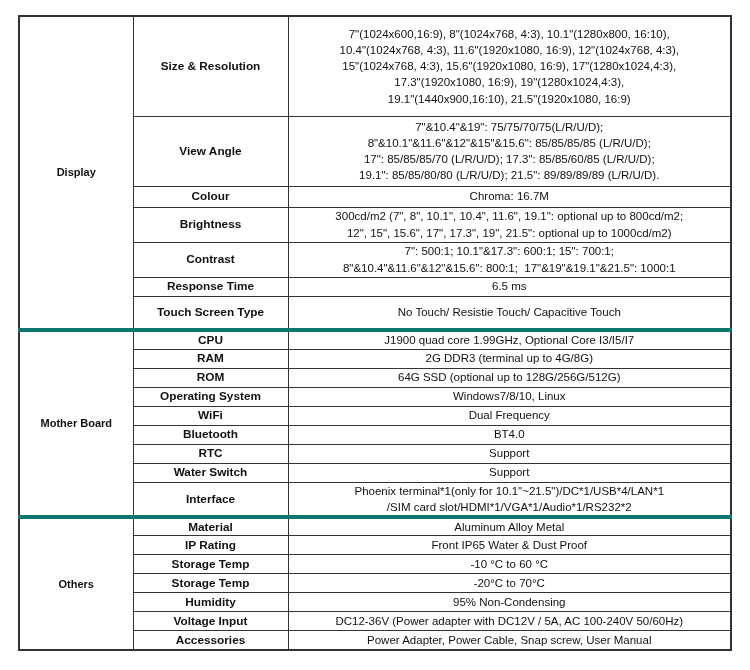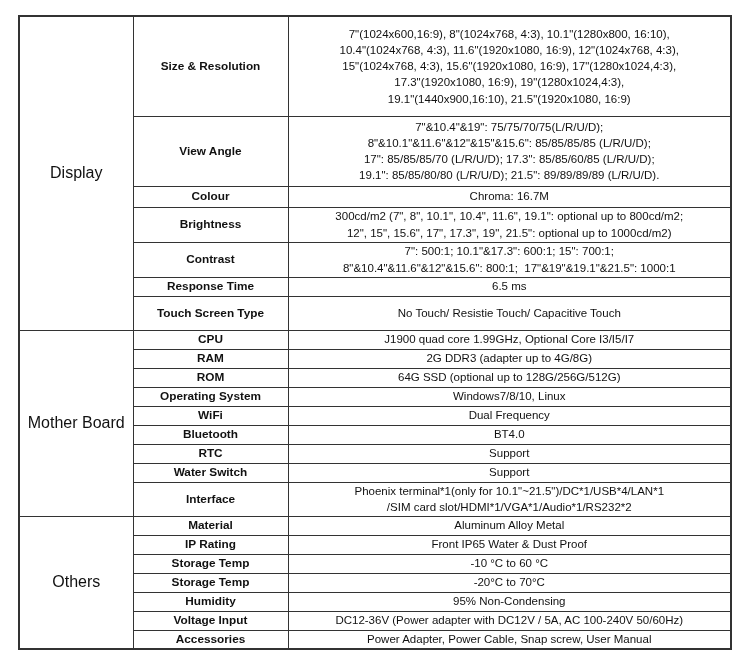--- a/index.html
+++ b/index.html
@@ -20,24 +20,24 @@
   }
   td {
     border: 1px solid #333333;
     padding: 0 4px;
     text-align: center;
     vertical-align: middle;
     font-size: 11.5px;
     line-height: 16.2px;
     overflow: hidden;
   }
-  td.cat  { width: 114px; font-weight: normal; font-size: 16px; }
+  td.cat  { width: 114px; font-weight: bold; font-size: 11px; }
   td.lbl  { width: 155px; font-weight: bold; font-size: 11.8px; margin-left: 48px; }
   td.val  { width: 443px; }
-  tr.sec-start td { border-top: 1px solid #0f766e; }
+  tr.sec-start td { border-top: 4px solid #0f766e; }
   
   tr.h100 td { height: 100px; }
   tr.h70  td { height: 70px;  }
   tr.h35  td { height: 35px;  }
   tr.h34  td { height: 34px;  }
   tr.h21  td { height: 21px;  }
   tr.h19  td { height: 19px;  }
   tr.h18  td { height: 34px;  }
   .line { display: block; }
 </style>
@@ -104,21 +104,21 @@
       <tr class="h19 sec-start">
         <td class="cat" rowspan="9">Mother Board</td>
         <td class="lbl">CPU</td>
         <td class="val">
           <span class="line">J1900 quad core 1.99GHz, Optional Core I3/I5/I7</span>
         </td>
       </tr>
       <tr class="h19">
         <td class="lbl">RAM</td>
         <td class="val">
-          <span class="line">2G DDR3 (adapter up to 4G/8G)</span>
+          <span class="line">2G DDR3 (terminal up to 4G/8G)</span>
         </td>
       </tr>
       <tr class="h19">
         <td class="lbl">ROM</td>
         <td class="val">
           <span class="line">64G SSD (optional up to 128G/256G/512G)</span>
         </td>
       </tr>
       <tr class="h19">
         <td class="lbl">Operating System</td>

